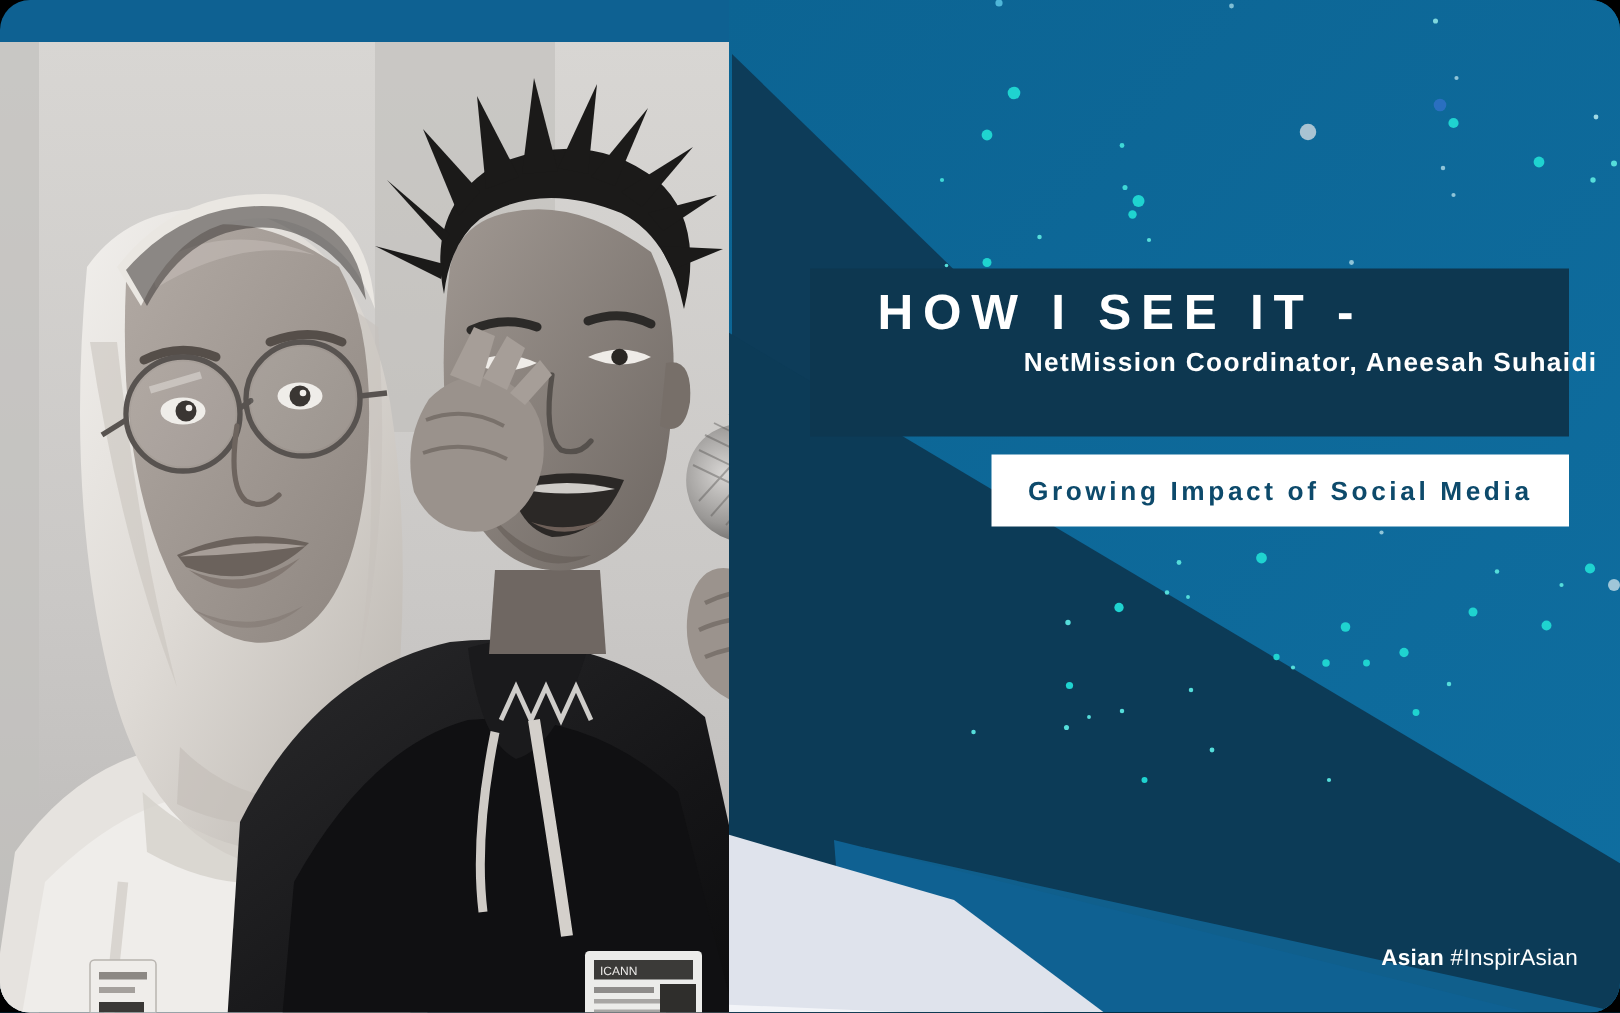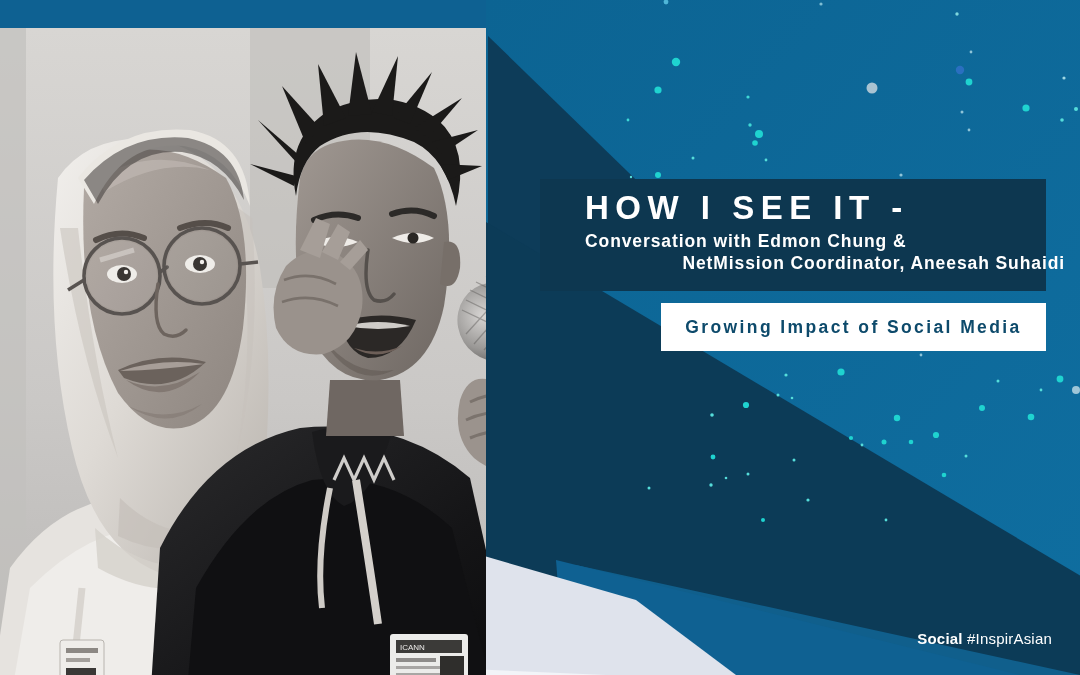--- a/index.html
+++ b/index.html
@@ -2,20 +2,21 @@
 <html><head>
 <meta charset="utf-8">
 <style>
   html,body{margin:0;padding:0;background:#000;}
   #banner{
     position:relative;
     width:1080px;height:675px;
     overflow:hidden;
     font-family:"Liberation Sans","DejaVu Sans",sans-serif;
     background:#0e6192;
+    border-radius:20px;
   }
 
   
   #photo-panel{
     position:absolute;left:0;top:0;width:486px;height:675px;
     overflow:hidden;background:#cfcfcf;margin-top:28px;
   }
   #photo-svg{position:absolute;left:0;top:0;width:486px;height:675px;}
 
   
@@ -177,21 +178,20 @@
         <circle cx="163" cy="488" r="1.5" fill="#55ddda"></circle>
         <circle cx="400" cy="520" r="1.4" fill="#55ddda"></circle>
       </g>
     </svg>
   </div>
 
   <div id="headline-band"></div>
 
   <div id="title-wrap">
     <h1 id="main-title">HOW I SEE IT -</h1>
-    <p class="sub" id="subtitle">Conversation with Edmon Chung &amp;</p>
     <p class="sub" id="subtitle2" style="margin:0;color:#fff;font-size:17.5px;font-weight:bold;letter-spacing:0.9px;line-height:22px;white-space:nowrap;text-align:right;">NetMission Coordinator, Aneesah Suhaidi</p>
   </div>
 
   <div id="topic-box">
     <span id="topic-text">Growing Impact of Social Media</span>
   </div>
 
   <div id="photo-panel">
     <svg id="photo-svg" viewBox="0 0 486 675" preserveAspectRatio="xMidYMid slice">
       <defs>
@@ -399,17 +399,17 @@
       </g>
     </svg>
   </div>
 
   <div id="photo-overflow">
     
   </div>
 
   <div id="logo">
     <div id="logo-tagline">
-      <span>Social </span><span class="light">#InspirAsian</span>
+      <span>Asian </span><span class="light">#InspirAsian</span>
     </div>
   </div>
 
 </div>
 
 </body></html>

